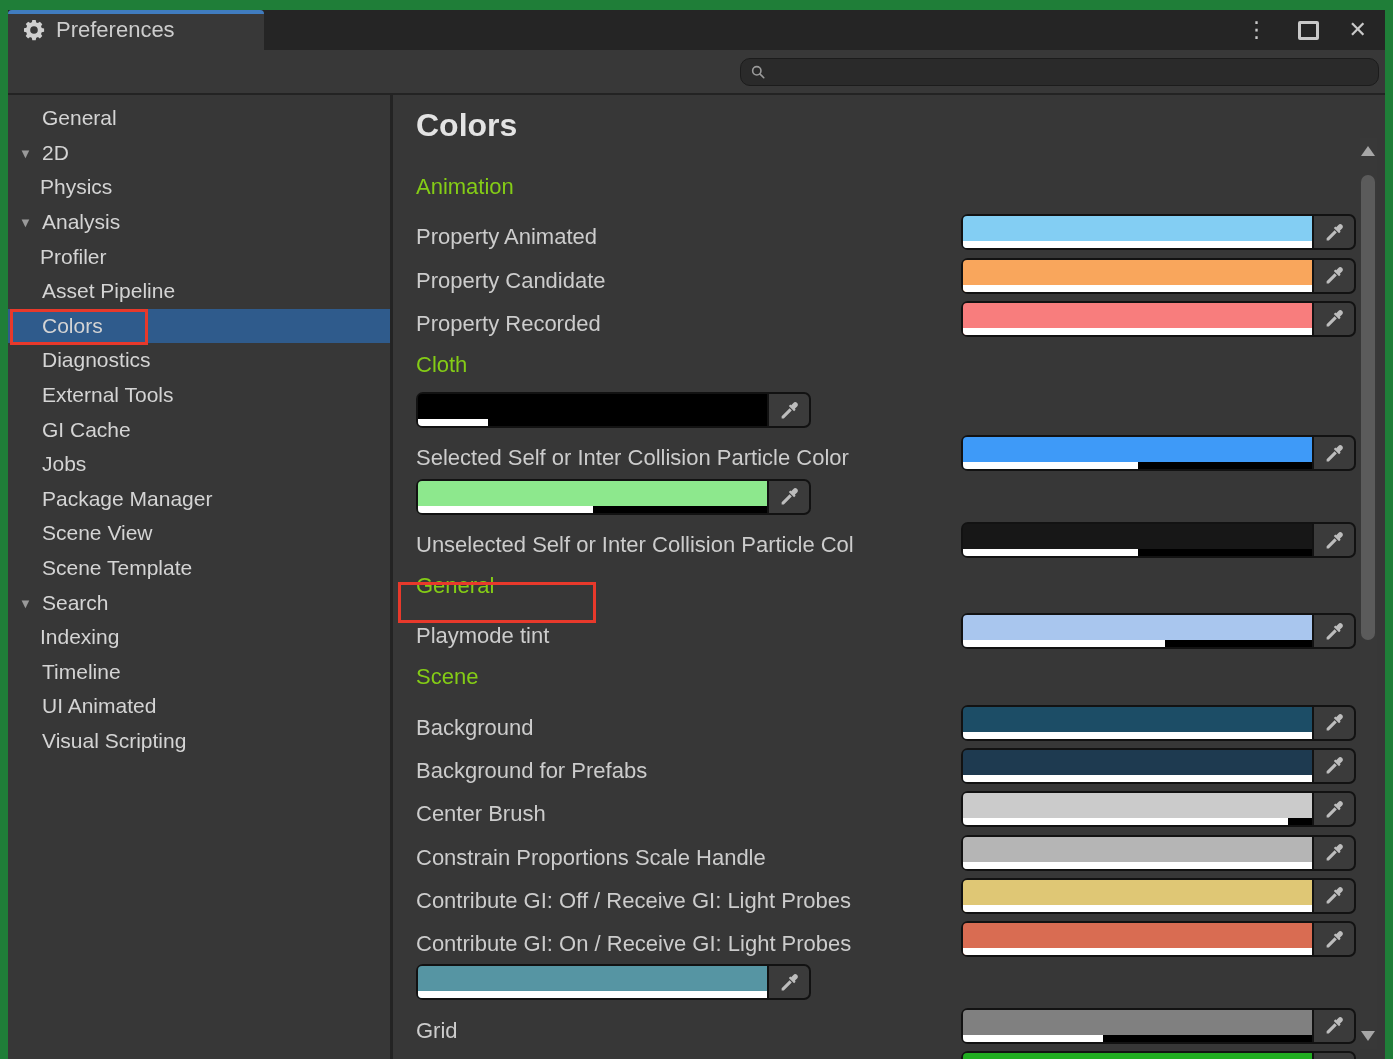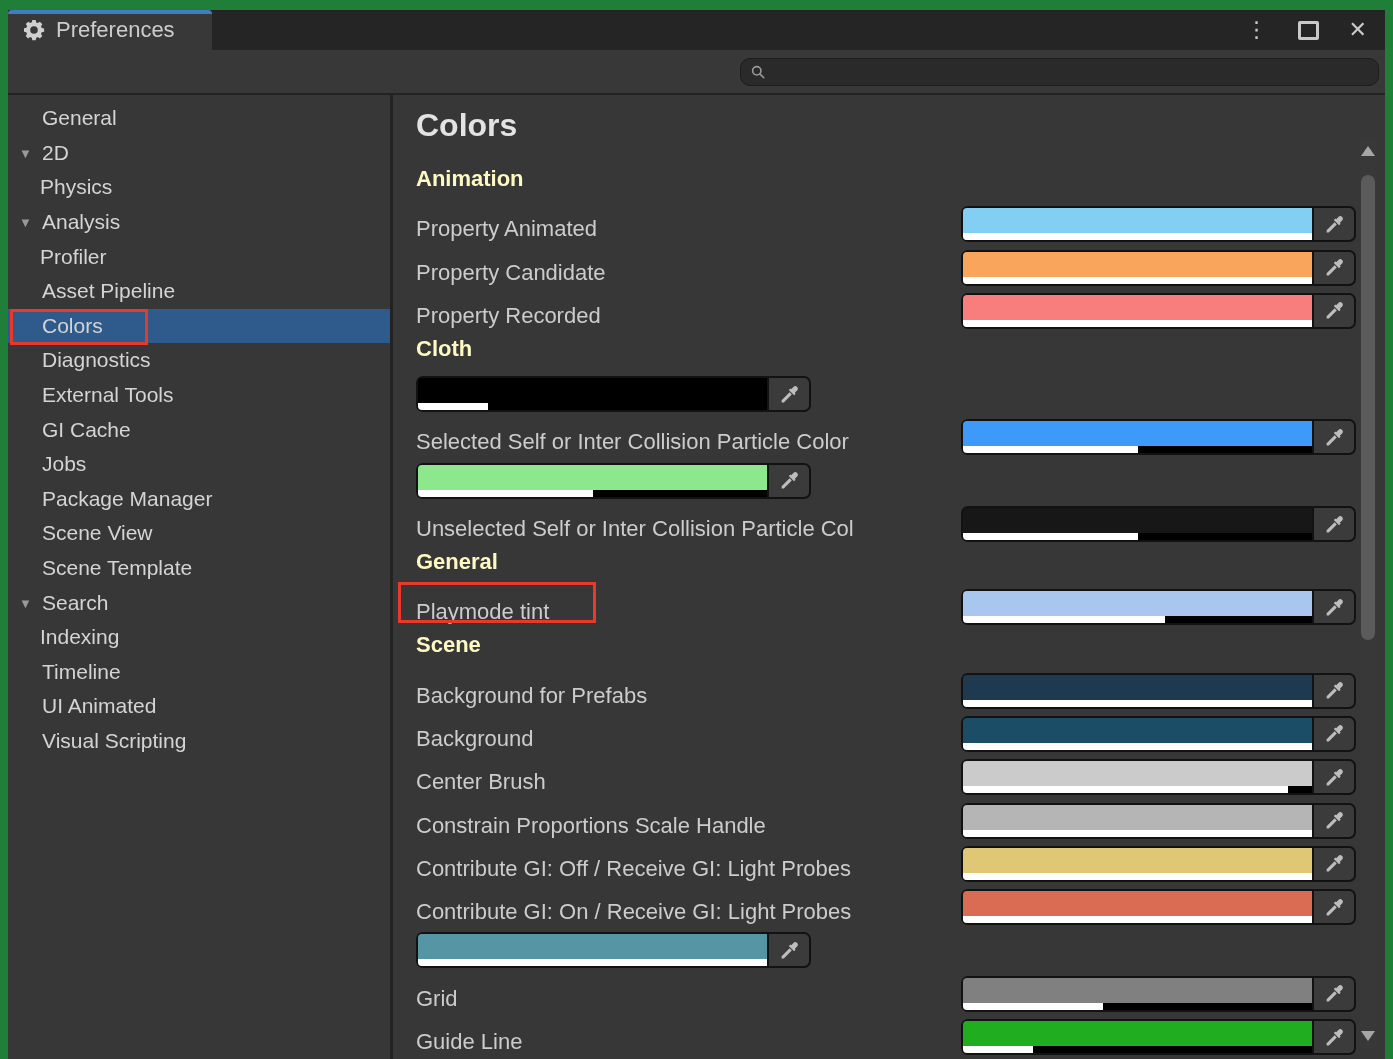--- a/index.html
+++ b/index.html
@@ -9,21 +9,21 @@
     font-family:"Liberation Sans", sans-serif;
     -webkit-font-smoothing:antialiased;
   }
   .frame{
     position:absolute;left:8px;top:10px;width:1377px;height:1049px;
     background:#252525;display:flex;flex-direction:column;overflow:hidden;
   }
   
   .tabbar{height:40px;background:#252525;display:flex;align-items:stretch;flex:0 0 auto;}
   .tab{
-    width:204px;background:#383838;border-radius:4px 4px 0 0;position:relative;
+    width:256px;background:#383838;border-radius:4px 4px 0 0;position:relative;
     display:flex;align-items:center;gap:10px;padding-left:14px;box-sizing:border-box;
   }
   .tab::before{content:"";position:absolute;left:0;top:0;right:0;height:4px;background:#407CBF;border-radius:4px 4px 0 0;}
   .tab-title{font-size:22px;color:#CDCDCD;}
   .win-controls{margin-left:auto;display:flex;align-items:center;gap:30px;padding-right:18px;}
   .ctl{color:#C9C9C9;font-size:22px;line-height:1;cursor:default;}
   .ctl-max{width:15px;height:13px;border:3px solid #C9C9C9;border-radius:2px;}
   
   .toolbar{height:43px;background:#383838;border-bottom:2px solid #232323;display:flex;align-items:center;flex:0 0 auto;}
   .searchbox{
@@ -40,21 +40,21 @@
   .sidebar{width:382px;background:#373737;padding-top:6px;box-sizing:border-box;position:relative;flex:0 0 auto;}
   .vdivider{width:3px;background:#232323;flex:0 0 auto;}
   .side-row{height:34.6px;display:flex;align-items:center;position:relative;font-size:21px;color:#D4D4D4;white-space:nowrap;}
   .side-row.selected{background:#2F5B8C;}
   .fold{position:absolute;left:11px;top:50%;transform:translateY(-50%);font-size:13px;color:#9A9A9A;}
   .side-label.ind0{padding-left:34px;}
   .side-label.ind1{padding-left:32px;}
   
   .mainpanel{flex:1;background:#373737;padding:0 29px 0 23px;box-sizing:border-box;overflow:hidden;position:relative;}
   .panel-title{margin-top:12px;height:52px;font-size:32px;font-weight:bold;color:#E3E3E3;}
-  .section-header{height:40px;display:flex;align-items:center;font-size:22px;font-weight:bold;color:#fef9c3;}
+  .section-header{height:40px;display:flex;align-items:center;font-size:22px;font-weight:normal;color:#84cc16;margin-top:8px;}
   .color-row{height:43.3px;display:flex;align-items:flex-end;}
   .row-label{flex:1;font-size:22px;color:#CCCCCC;white-space:nowrap;overflow:hidden;min-width:0;}
   .swatch{
     width:395px;height:36px;box-sizing:border-box;flex:0 0 auto;
     background:#121212;border-radius:7px;padding:2px;display:flex;overflow:hidden;
   }
   .color-block{flex:1;position:relative;border-radius:4px 0 0 4px;overflow:hidden;}
   .alpha-strip{position:absolute;left:0;right:0;bottom:0;height:7px;background:#000;}
   .alpha-fill{height:100%;background:#FFFFFF;}
   .dropper{width:40px;margin-left:2px;background:#3B3B3B;border-radius:0 5px 5px 0;display:flex;align-items:center;justify-content:center;}
@@ -288,38 +288,38 @@
               </div>
               <div class="dropper">
                 <svg width="21" height="21" viewBox="0 0 24 24" fill="#BDBDBD">
                   <path d="M20.7 3.3c-1.2-1.2-3.1-1.2-4.2 0l-2.6 2.6-.9-.9-1.8 1.8 6 6 1.8-1.8-.9-.9 2.6-2.6c1.2-1.2 1.2-3.1 0-4.2zM3 18.5V21h2.5l9.1-9.1-2.5-2.5L3 18.5z"></path>
                 </svg>
               </div>
             </div>
           </div>
           <div class="section-header">Scene</div>
           <div class="color-row">
+            <span class="row-label">Background</span>
+            <div class="swatch">
+              <div class="color-block" style="background: rgb(28, 77, 102);">
+                <div class="alpha-strip">
+                  <div class="alpha-fill" style="width: 100%;"></div>
+                </div>
+              </div>
+              <div class="dropper">
+                <svg width="21" height="21" viewBox="0 0 24 24" fill="#BDBDBD">
+                  <path d="M20.7 3.3c-1.2-1.2-3.1-1.2-4.2 0l-2.6 2.6-.9-.9-1.8 1.8 6 6 1.8-1.8-.9-.9 2.6-2.6c1.2-1.2 1.2-3.1 0-4.2zM3 18.5V21h2.5l9.1-9.1-2.5-2.5L3 18.5z"></path>
+                </svg>
+              </div>
+            </div>
+          </div>
+          <div class="color-row">
             <span class="row-label">Background for Prefabs</span>
             <div class="swatch">
               <div class="color-block" style="background: rgb(30, 58, 80);">
-                <div class="alpha-strip">
-                  <div class="alpha-fill" style="width: 100%;"></div>
-                </div>
-              </div>
-              <div class="dropper">
-                <svg width="21" height="21" viewBox="0 0 24 24" fill="#BDBDBD">
-                  <path d="M20.7 3.3c-1.2-1.2-3.1-1.2-4.2 0l-2.6 2.6-.9-.9-1.8 1.8 6 6 1.8-1.8-.9-.9 2.6-2.6c1.2-1.2 1.2-3.1 0-4.2zM3 18.5V21h2.5l9.1-9.1-2.5-2.5L3 18.5z"></path>
-                </svg>
-              </div>
-            </div>
-          </div>
-          <div class="color-row">
-            <span class="row-label">Background</span>
-            <div class="swatch">
-              <div class="color-block" style="background: rgb(28, 77, 102);">
                 <div class="alpha-strip">
                   <div class="alpha-fill" style="width: 100%;"></div>
                 </div>
               </div>
               <div class="dropper">
                 <svg width="21" height="21" viewBox="0 0 24 24" fill="#BDBDBD">
                   <path d="M20.7 3.3c-1.2-1.2-3.1-1.2-4.2 0l-2.6 2.6-.9-.9-1.8 1.8 6 6 1.8-1.8-.9-.9 2.6-2.6c1.2-1.2 1.2-3.1 0-4.2zM3 18.5V21h2.5l9.1-9.1-2.5-2.5L3 18.5z"></path>
                 </svg>
               </div>
             </div>

